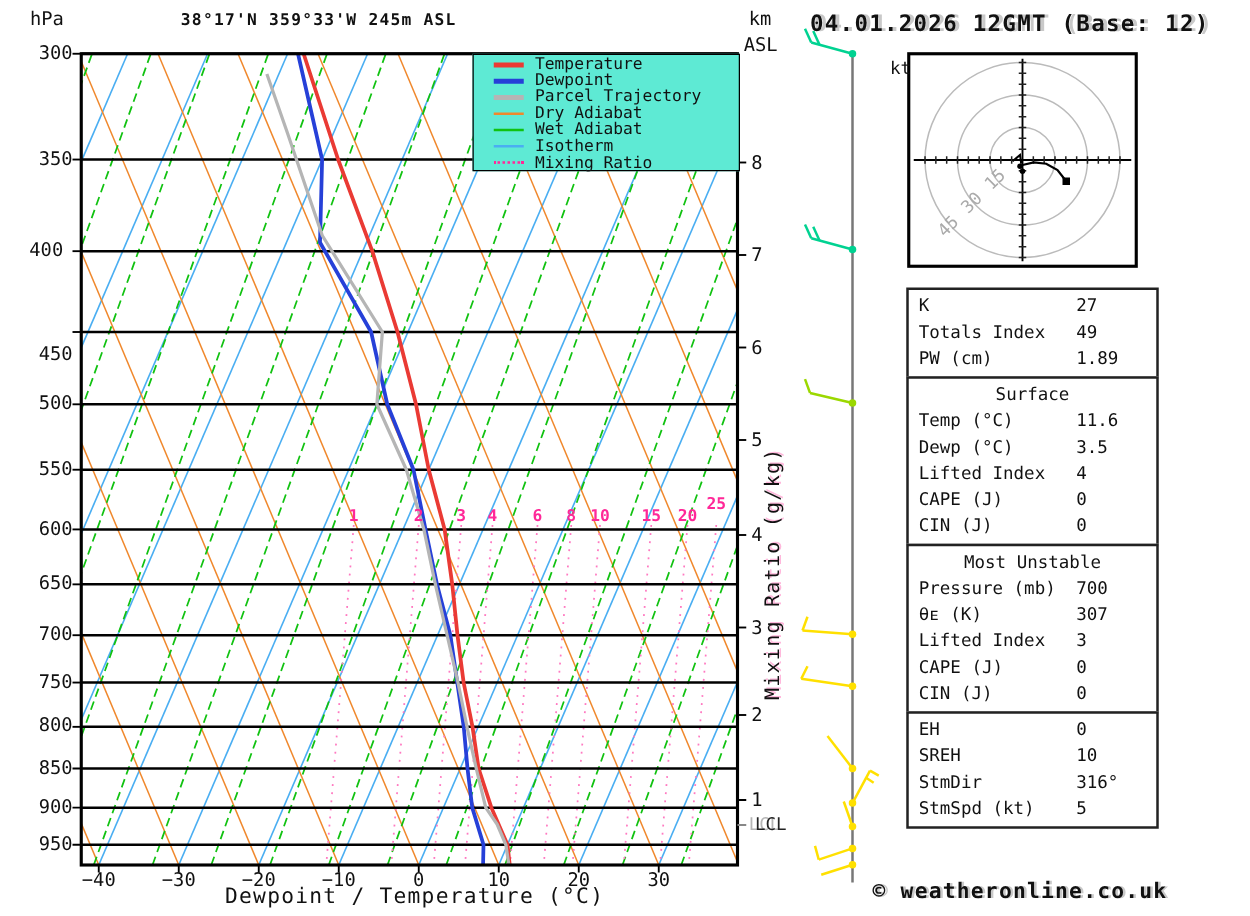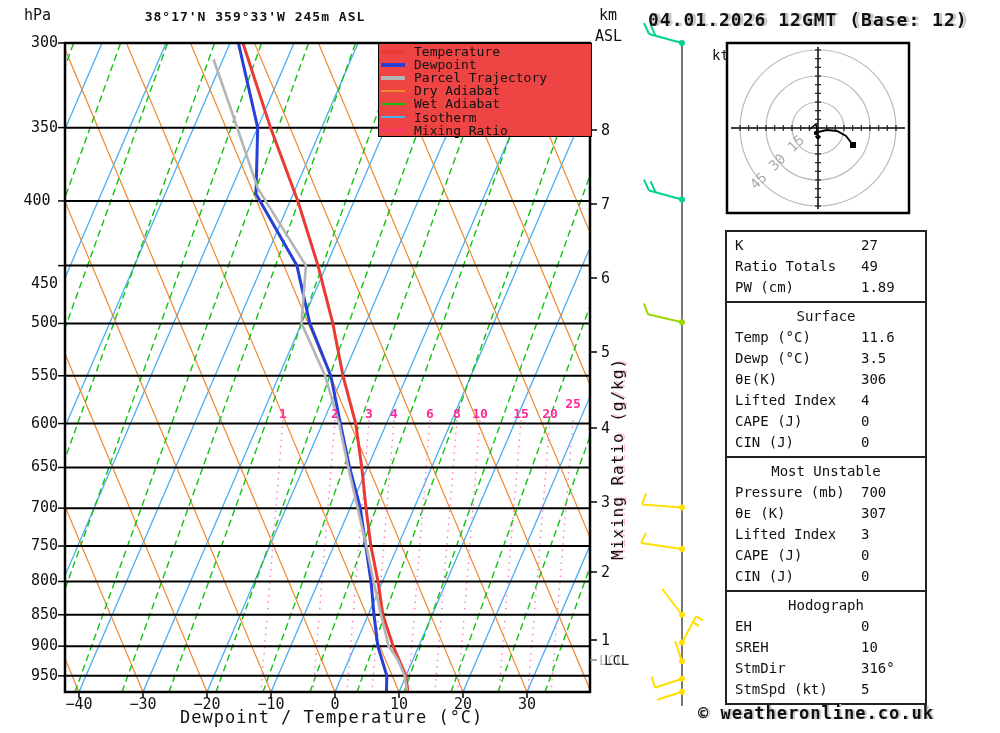--- a/index.html
+++ b/index.html
@@ -11,22 +11,22 @@
   .unit{font-size:15px;}
   .datetime{font-size:18px;font-weight:bold;letter-spacing:1px;text-shadow:3px 0 0 #c9c9c9;}
   .ptick{font-size:15px;width:42px;text-align:right;}
   .kmtick{font-size:15px;}
   .ttick{font-size:15px;transform:translateX(-50%);}
   .xlabel{font-size:17px;letter-spacing:1px;}
   .mixnum{font-size:13px;font-weight:bold;color:#ff2898;transform:translateX(-50%);}
   .mixaxis{font-size:16px;writing-mode:vertical-rl;transform:rotate(180deg);
            text-shadow:1px 2px 0 #ffb8dc;letter-spacing:1px;}
   .lcl{font-size:14px;color:#222;text-shadow:-5px 0 0 #b5b5b5;}
-  .legend{position:absolute;left:378px;top:43px;width:214px;height:94px;background:#ef4444;
-          border:1.5px solid #000;box-sizing:border-box;padding:1px 0 0 2px;}
+  .legend{position:absolute;left:378px;top:43px;width:214px;height:94px;background:#5eead4;
+          border:1.5px solid #000;box-sizing:border-box;padding:1px 0 0 16px;}
   .legend-row{display:flex;align-items:center;height:13.1px;font-size:13px;}
   .legend-swatch{width:24px;margin-right:9px;flex:none;}
   .kt{font-size:14px;}
   .tablewrap{position:absolute;left:725px;top:230px;width:202px;}
   .tsection{border:2px solid #222;box-sizing:border-box;background:#fff;margin-top:-2px;padding:3px 0;}
   .tsection:first-child{margin-top:0;}
   .trow{display:flex;height:21px;line-height:21px;font-size:14px;padding-left:8px;}
   .trow .lab{flex:1;}
   .trow .val{width:64px;text-align:left;}
   .ttitle{height:21px;line-height:21px;font-size:14px;text-align:center;}
@@ -356,43 +356,39 @@
 
   <div class="abs kt" style="left:712px;top:47px;">kt</div>
 
   <div class="tablewrap" id="indices-table">
       <div class="tsection">
         <div class="trow">
           <span class="lab">K</span>
           <span class="val">27</span>
         </div>
         <div class="trow">
-          <span class="lab">Ratio Totals</span>
+          <span class="lab">Totals Index</span>
           <span class="val">49</span>
         </div>
         <div class="trow">
           <span class="lab">PW (cm)</span>
           <span class="val">1.89</span>
         </div>
       </div>
       <div class="tsection">
         <div class="ttitle">Surface</div>
         <div class="trow">
           <span class="lab">Temp (°C)</span>
           <span class="val">11.6</span>
         </div>
         <div class="trow">
           <span class="lab">Dewp (°C)</span>
           <span class="val">3.5</span>
         </div>
         <div class="trow">
-          <span class="lab">θᴇ(K)</span>
-          <span class="val">306</span>
-        </div>
-        <div class="trow">
           <span class="lab">Lifted Index</span>
           <span class="val">4</span>
         </div>
         <div class="trow">
           <span class="lab">CAPE (J)</span>
           <span class="val">0</span>
         </div>
         <div class="trow">
           <span class="lab">CIN (J)</span>
           <span class="val">0</span>
@@ -415,21 +411,20 @@
         <div class="trow">
           <span class="lab">CAPE (J)</span>
           <span class="val">0</span>
         </div>
         <div class="trow">
           <span class="lab">CIN (J)</span>
           <span class="val">0</span>
         </div>
       </div>
       <div class="tsection">
-        <div class="ttitle">Hodograph</div>
         <div class="trow">
           <span class="lab">EH</span>
           <span class="val">0</span>
         </div>
         <div class="trow">
           <span class="lab">SREH</span>
           <span class="val">10</span>
         </div>
         <div class="trow">
           <span class="lab">StmDir</span>

